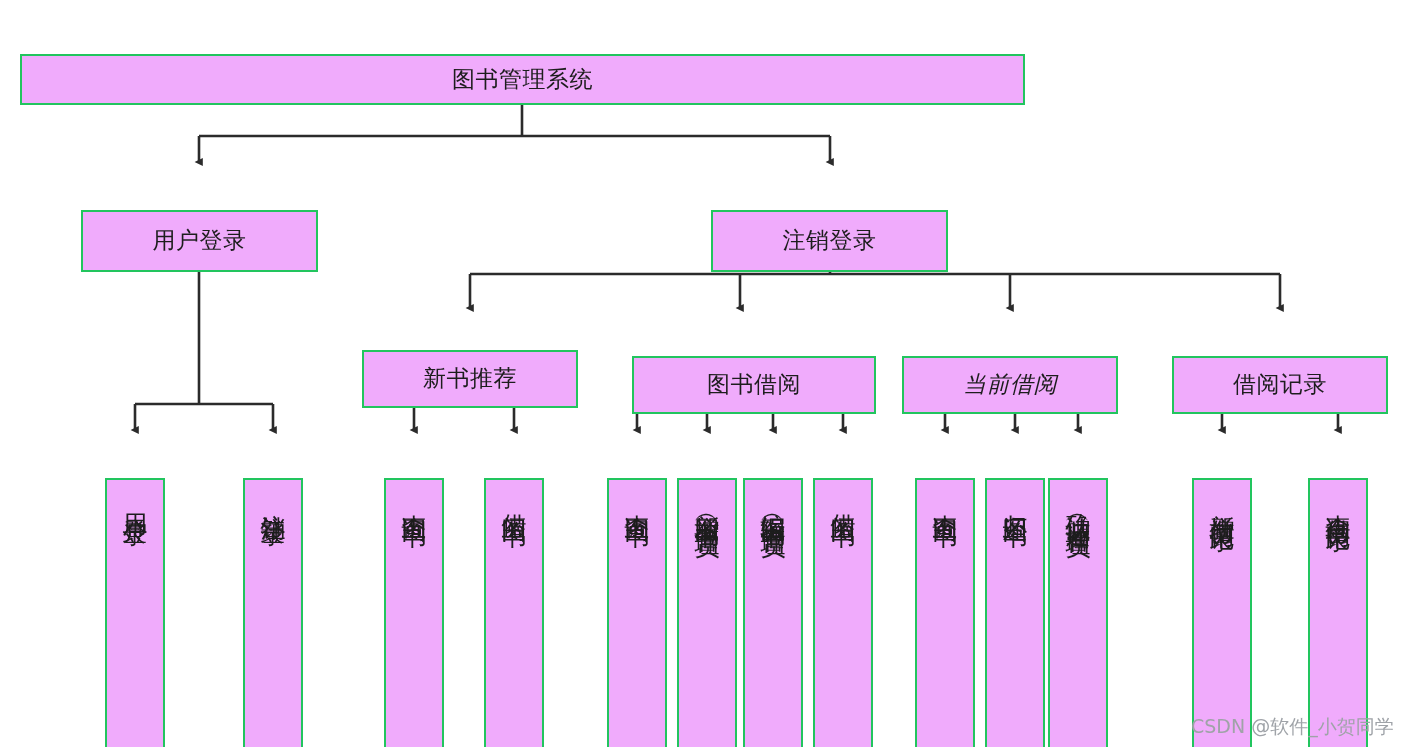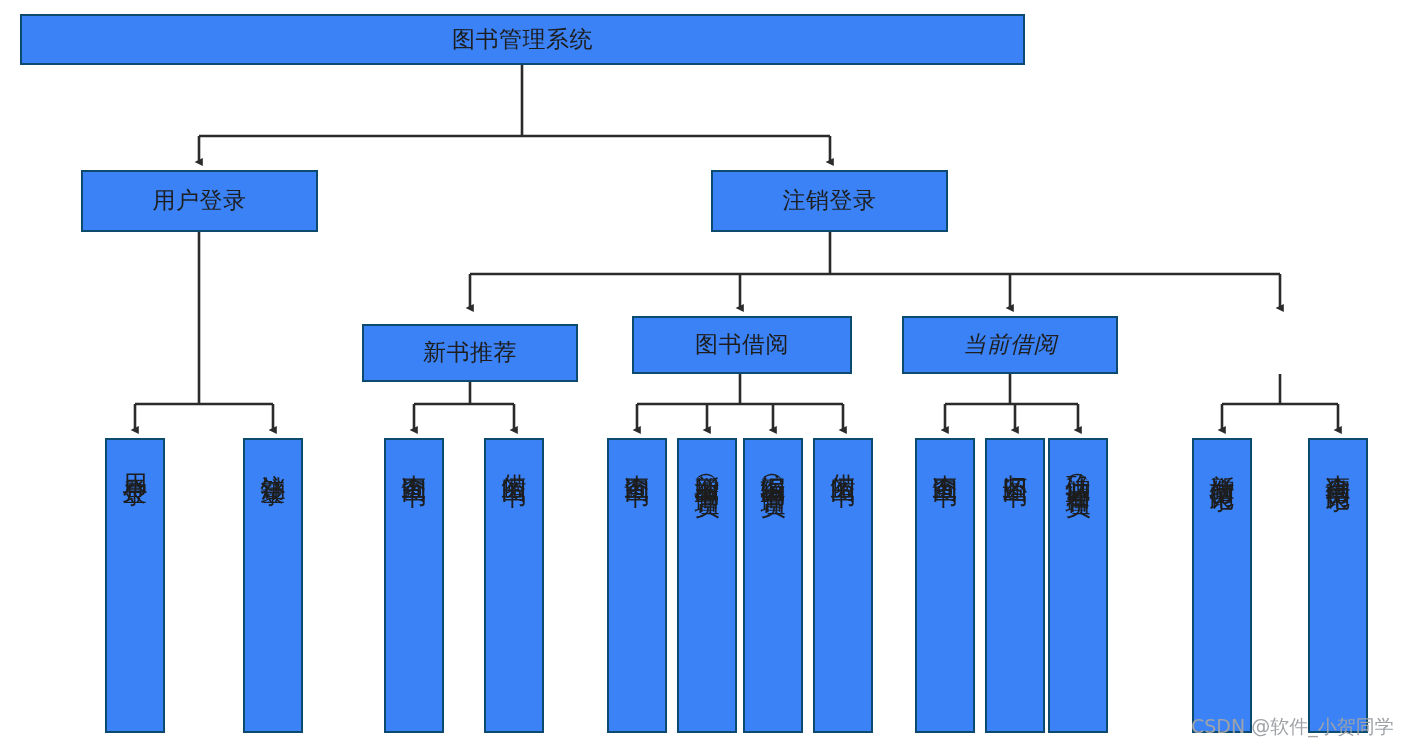--- a/index.html
+++ b/index.html
@@ -19,26 +19,27 @@
     position: absolute;
     left: 0;
     top: 0;
     width: 1405px;
     height: 747px;
     pointer-events: none;
   }
   .node {
     position: absolute;
     box-sizing: border-box;
-    background: #3b82f6;
-    border: 2px solid #0c4a6e;
+    background: #f0abfc;
+    border: 2px solid #22c55e;
     display: flex;
     align-items: center;
     justify-content: center;
     z-index: 2;
+    margin-top: 40px;
   }
   .node-label {
     color: #1d1d1d;
     line-height: 1.12;
     text-align: center;
     white-space: pre;
     letter-spacing: 0.5px;
   }
   .horiz .node-label {
     font-size: 23px;
@@ -125,28 +126,31 @@
     <span class="node-label">图书管理系统</span>
   </div>
 
   <div class="node horiz" style="left:81px; top:170px; width:237px; height:62px;">
     <span class="node-label">用户登录</span>
   </div>
   <div class="node horiz" style="left:711px; top:170px; width:237px; height:62px;">
     <span class="node-label">注销登录</span>
   </div>
 
-  <div class="node horiz" style="left:362px; top:324px; width:216px; height:58px;">
+  <div class="node horiz" style="left:362px; top:310px; width:216px; height:58px;">
     <span class="node-label">新书推荐</span>
   </div>
-  <div class="node horiz" style="left:632px; top:316px; width:220px; height:58px;">
+  <div class="node horiz" style="left:632px; top:316px; width:244px; height:58px;">
     <span class="node-label">图书借阅</span>
   </div>
   <div class="node horiz" style="left:902px; top:316px; width:216px; height:58px;font-style:italic;">
     <span class="node-label">当前借阅</span>
+  </div>
+  <div class="node horiz" style="left:1172px; top:316px; width:216px; height:58px;">
+    <span class="node-label">借阅记录</span>
   </div>
 
   <div class="node vert" style="left:105px; top:438px; width:60px; height:295px;">
     <span class="node-label">用户登录</span>
   </div>
   <div class="node vert" style="left:243px; top:438px; width:60px; height:295px;">
     <span class="node-label">注销登录</span>
   </div>
 
   <div class="node vert" style="left:384px; top:438px; width:60px; height:295px;">

